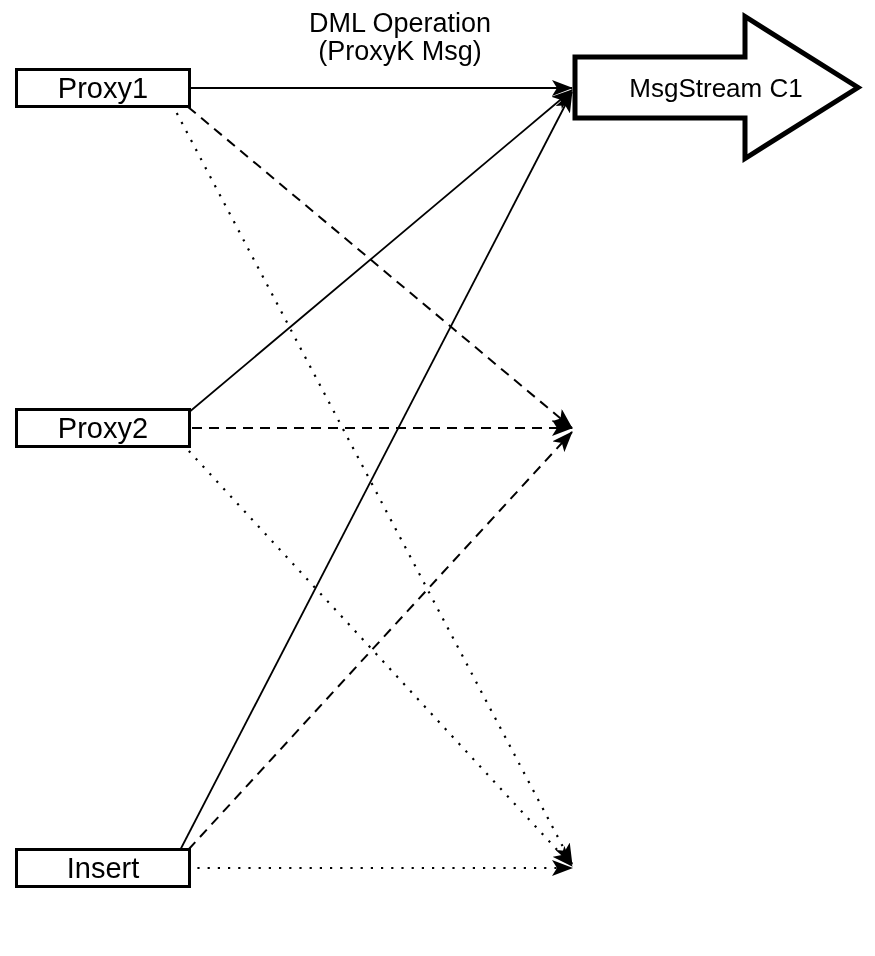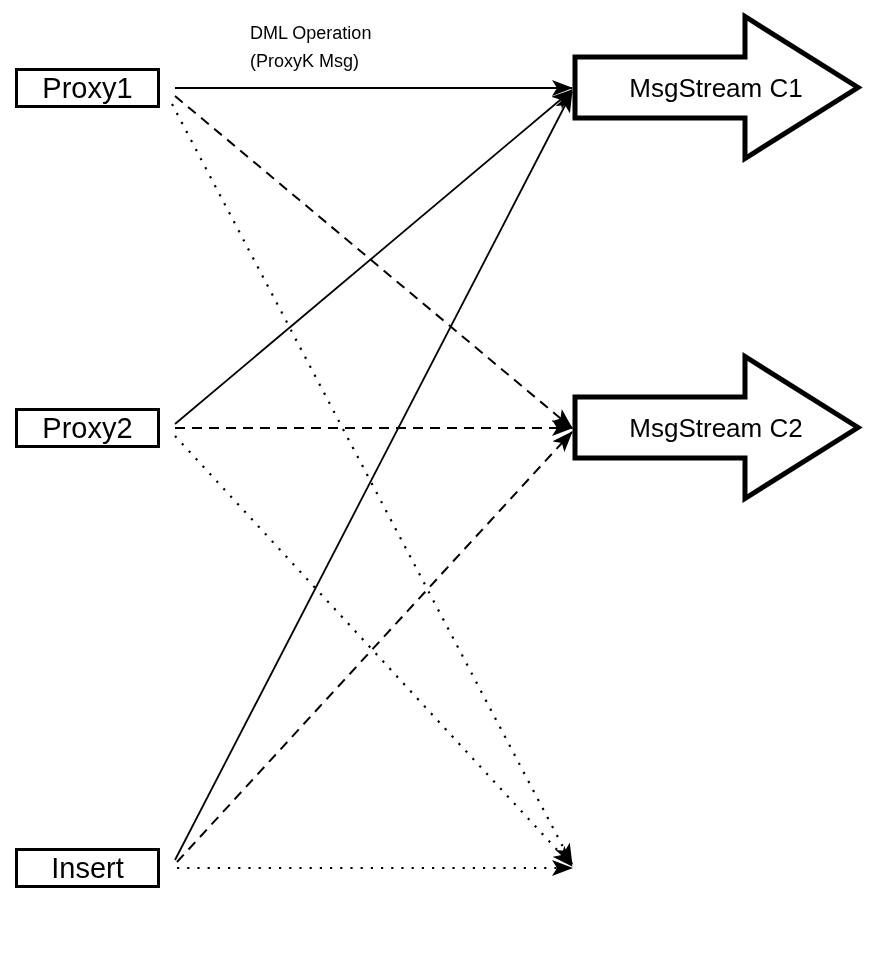--- a/index.html
+++ b/index.html
@@ -23,31 +23,32 @@
   }
   .connector-layer line {
     stroke: #000000;
   }
   .line-solid  { stroke-width: 1.8; }
   .line-dashed { stroke-width: 2;   stroke-dasharray: 10 7; }
   .line-dotted { stroke-width: 2.2; stroke-dasharray: 2.2 8; }
   .diagram-label {
     position: absolute;
     left: 250px;
-    top: 19px;
+    top: 9px;
     width: 300px;
-    font-size: 18px;
+    text-align: center;
+    font-size: 27px;
     line-height: 28px;
     white-space: nowrap;
   }
   .diagram-label span { display: block; }
   .proxy-box {
     position: absolute;
     left: 15px;
-    width: 145px;
+    width: 176px;
     height: 40px;
     box-sizing: border-box;
     border: 3px solid #000000;
     background: #ffffff;
     display: flex;
     align-items: center;
     justify-content: center;
     font-size: 29px;
   }
   .proxy-top-1 { top: 68px; }
@@ -111,20 +112,14 @@
   <div class="proxy-box proxy-top-3">
     <span>Insert</span>
   </div>
 
   <div class="stream stream-top-1">
     <svg width="300" height="151" viewBox="0 0 300 151" xmlns="http://www.w3.org/2000/svg">
       <polygon points="10,45 180,45 180,4.5 293,75.5 180,146.5 180,106 10,106"></polygon>
       <text x="151" y="85" text-anchor="middle">MsgStream C1</text>
     </svg>
   </div>
-  <div class="stream stream-top-2">
-    <svg width="300" height="151" viewBox="0 0 300 151" xmlns="http://www.w3.org/2000/svg">
-      <polygon points="10,45 180,45 180,4.5 293,75.5 180,146.5 180,106 10,106"></polygon>
-      <text x="151" y="85" text-anchor="middle">MsgStream C2</text>
-    </svg>
-  </div>
 
 </div>
 
 </body></html>

